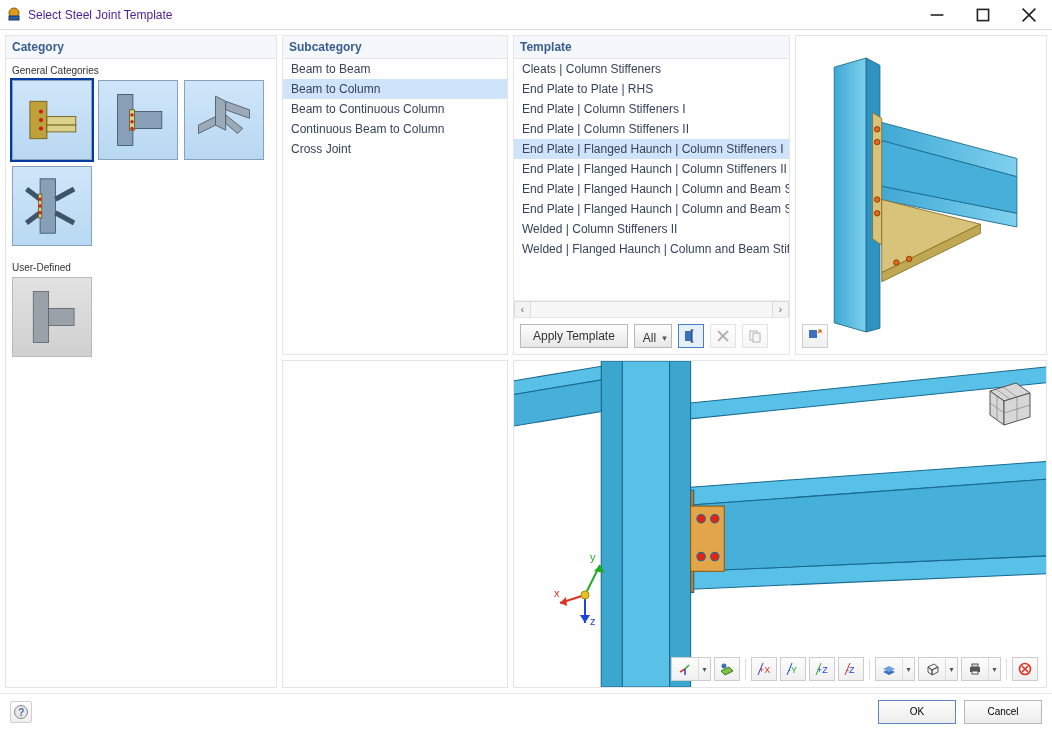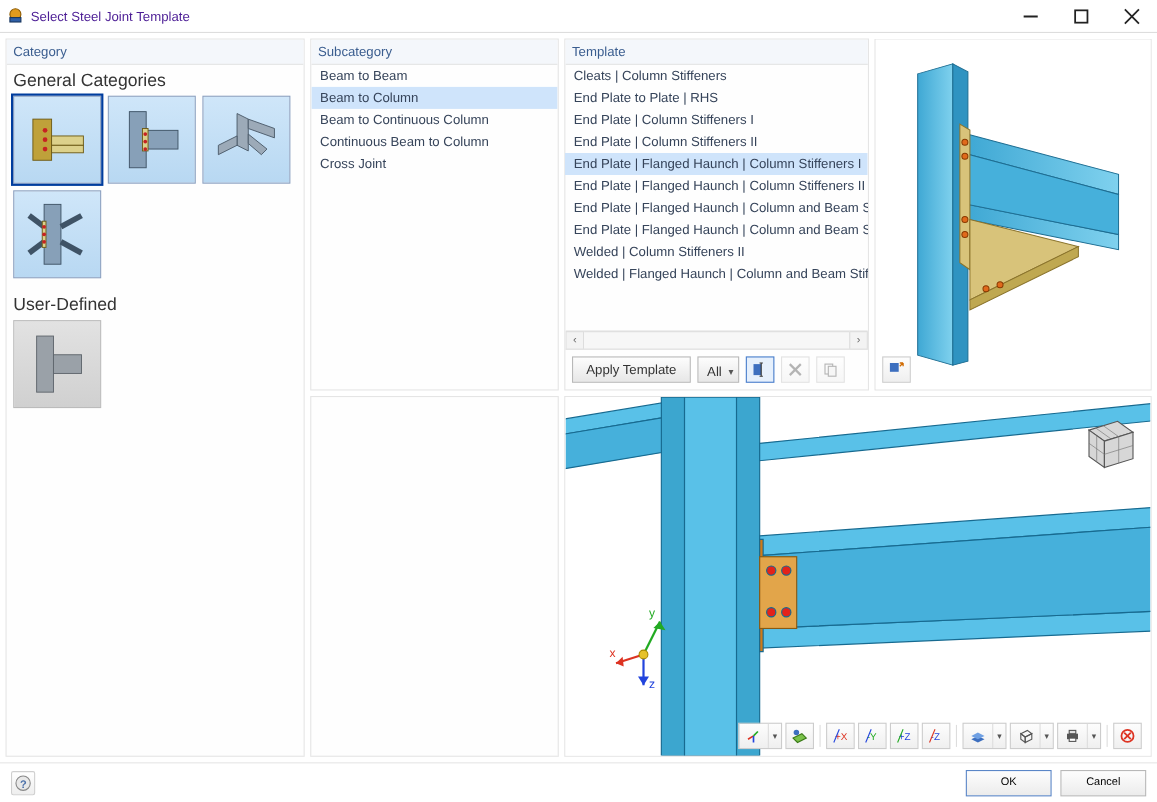--- a/index.html
+++ b/index.html
@@ -12,26 +12,26 @@
   .titlebar .win-controls { margin-left:auto; display:flex; }
   .titlebar .win-btn { width:46px; height:30px; display:flex; align-items:center; justify-content:center; }
   .titlebar .win-btn svg { stroke:#222; }
 
   
   .main { position:absolute; top:30px; left:0; right:0; bottom:36px; background:#fff; padding:5px; display:grid;
           grid-template-columns: 272px 226px 277px 1fr;
           grid-template-rows: 320px 1fr;
           gap:5px; }
   .panel { border:1px solid #e5e5e5; background:#fefefe; display:flex; flex-direction:column; overflow:hidden; }
-  .panel-header { background:#f4f7fb; color:#3a5d8f; font-size:12px; font-weight:400; padding:4px 6px; border-bottom:1px solid #e5e5e5; }
+  .panel-header { background:#f4f7fb; color:#3a5d8f; font-size:12px; font-weight:700; padding:4px 6px; border-bottom:1px solid #e5e5e5; }
   .panel-body { flex:1; overflow:auto; font-size:12px; color:#36445a; }
 
   
   .category-panel { grid-column:1; grid-row:1 / span 2; }
-  .cat-section-title { padding:6px 6px 4px 6px; color:#333; font-size:16px; }
+  .cat-section-title { padding:6px 6px 4px 6px; color:#333; font-size:10px; }
   .thumbs { display:flex; flex-wrap:wrap; gap:6px; padding:0 6px; }
   .thumb { width:80px; height:80px; border:1px solid #8aa0c0; background:linear-gradient(#cfe6f9,#b8d8f2); display:flex; align-items:center; justify-content:center; position:relative; }
   .thumb.selected { outline:2px solid #003d9e; }
   .thumb.gray { background:linear-gradient(#e2e2e2,#d0d0d0); border-color:#bbb; }
   .thumb svg { width:68px; height:68px; }
 
   
   .subcat-panel { grid-column:2; grid-row:1; }
   .list-item { padding:3px 8px; cursor:default; white-space:nowrap; }
   .list-item.selected { background:#cfe4fb; }

